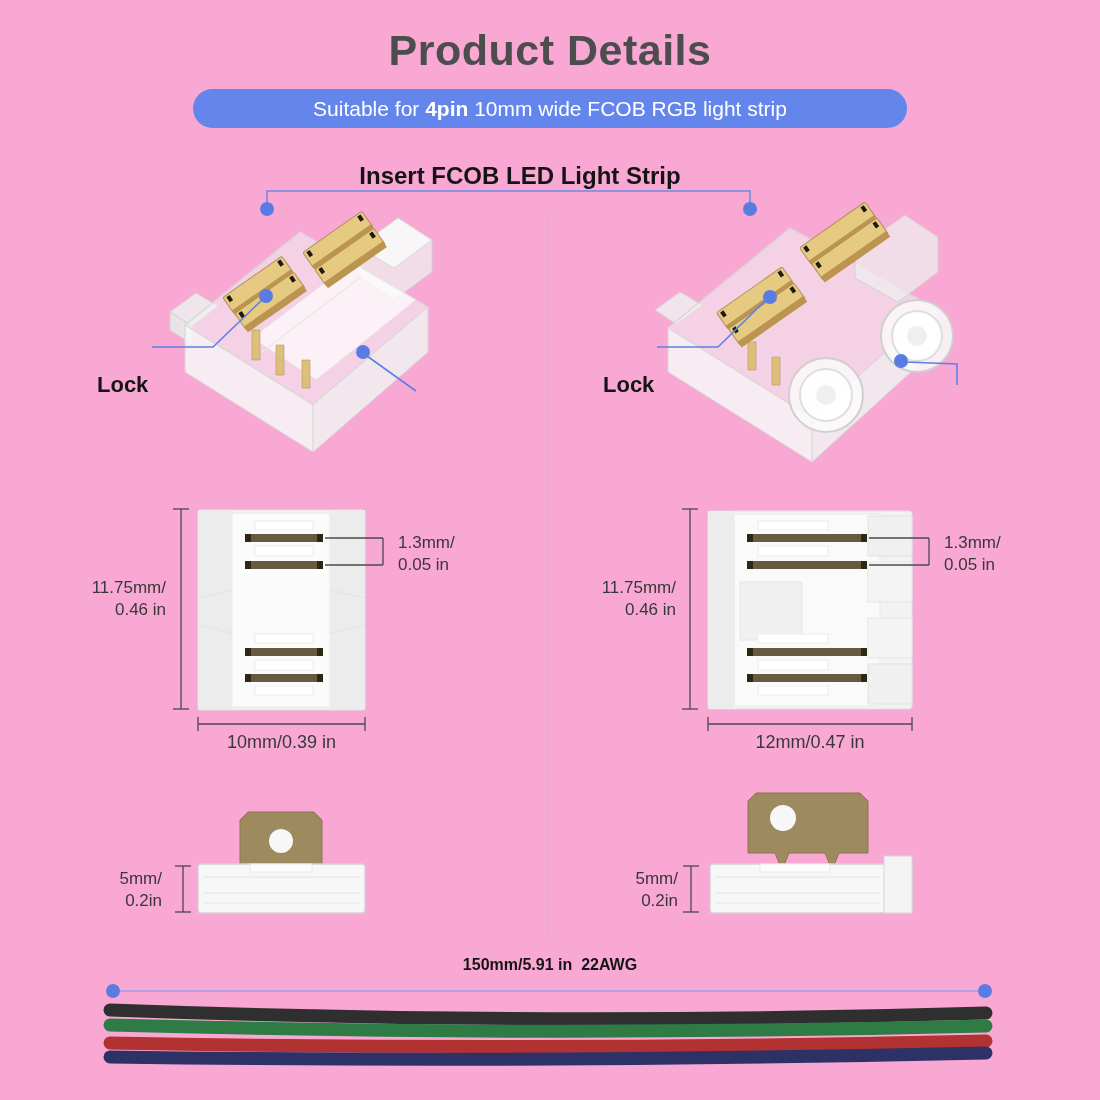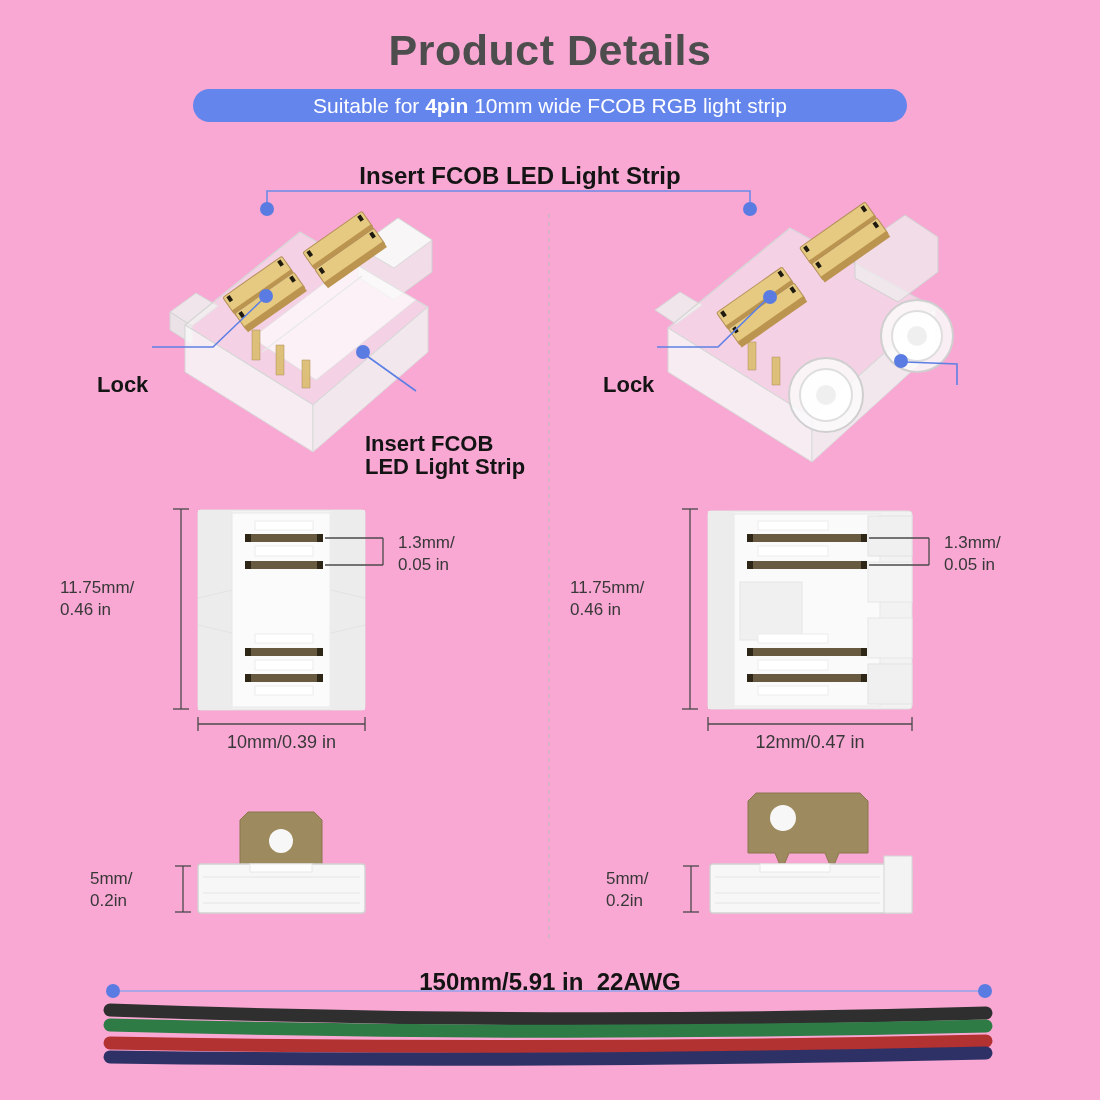--- a/index.html
+++ b/index.html
@@ -6,36 +6,36 @@
   .page{
     position:relative;width:1100px;height:1100px;background:#f9a8d4;overflow:hidden;
     font-family:"Liberation Sans", sans-serif;color:#1e1e1e;
   }
   .abs{position:absolute;}
   .page-title{
     left:0;top:26px;width:1100px;text-align:center;
     font-size:43px;font-weight:700;color:#4d4d4d;letter-spacing:.5px;
   }
   .banner{
-    left:193px;top:89px;width:714px;height:33px;border-radius:20px;
+    left:193px;top:89px;width:714px;height:39px;border-radius:20px;
     background:#6485ec;color:#ffffff;font-size:21px;
     display:flex;align-items:center;justify-content:center;white-space:pre;
   }
   .banner b{font-weight:700;}
   .section-heading{
     left:220px;top:162px;width:600px;text-align:center;
     font-size:24px;font-weight:700;color:#141414;
   }
   .callout{font-size:22px;font-weight:700;color:#141414;line-height:23px;margin-top:37px;}
   .dim-label{font-size:17px;font-weight:400;color:#383838;line-height:22px;}
-  .dim-label.right{}
+  .dim-label.right{text-align:right;}
   .width-label{font-size:18px;font-weight:400;color:#383838;text-align:center;}
   .wire-label{
     left:0;top:956px;width:1100px;text-align:center;
-    font-size:24px;font-weight:700;color:#141414;white-space:pre;margin-top:12px;
+    font-size:16px;font-weight:700;color:#141414;white-space:pre;
   }
 </style>
 </head>
 <body>
 
 <div class="page">
 
   <div class="abs page-title">Product Details</div>
 
   <div class="abs banner">
@@ -280,24 +280,20 @@
     </g>
     <circle cx="266" cy="296" r="7" fill="#5a7ce2"></circle>
     <circle cx="770" cy="297" r="7" fill="#5a7ce2"></circle>
     <circle cx="363" cy="352" r="7" fill="#5a7ce2"></circle>
     <circle cx="901" cy="361" r="7" fill="#5a7ce2"></circle>
   </svg>
 
   <div class="abs callout" style="left:97px;top:336px;">Lock</div>
   <div class="abs callout" style="left:603px;top:336px;">Lock</div>
 
-  <div class="abs callout" style="left:365px;top:395px;">
-    <div>Insert FCOB</div>
-    <div>LED Light Strip</div>
-  </div>
 
   <div class="abs dim-label right" style="left:60px;top:577px;width:106px;">
     <div>11.75mm/</div>
     <div>0.46 in</div>
   </div>
   <div class="abs dim-label" style="left:398px;top:532px;">
     <div>1.3mm/</div>
     <div>0.05 in</div>
   </div>
   <div class="abs width-label" style="left:198px;top:732px;width:167px;">10mm/0.39 in</div>

